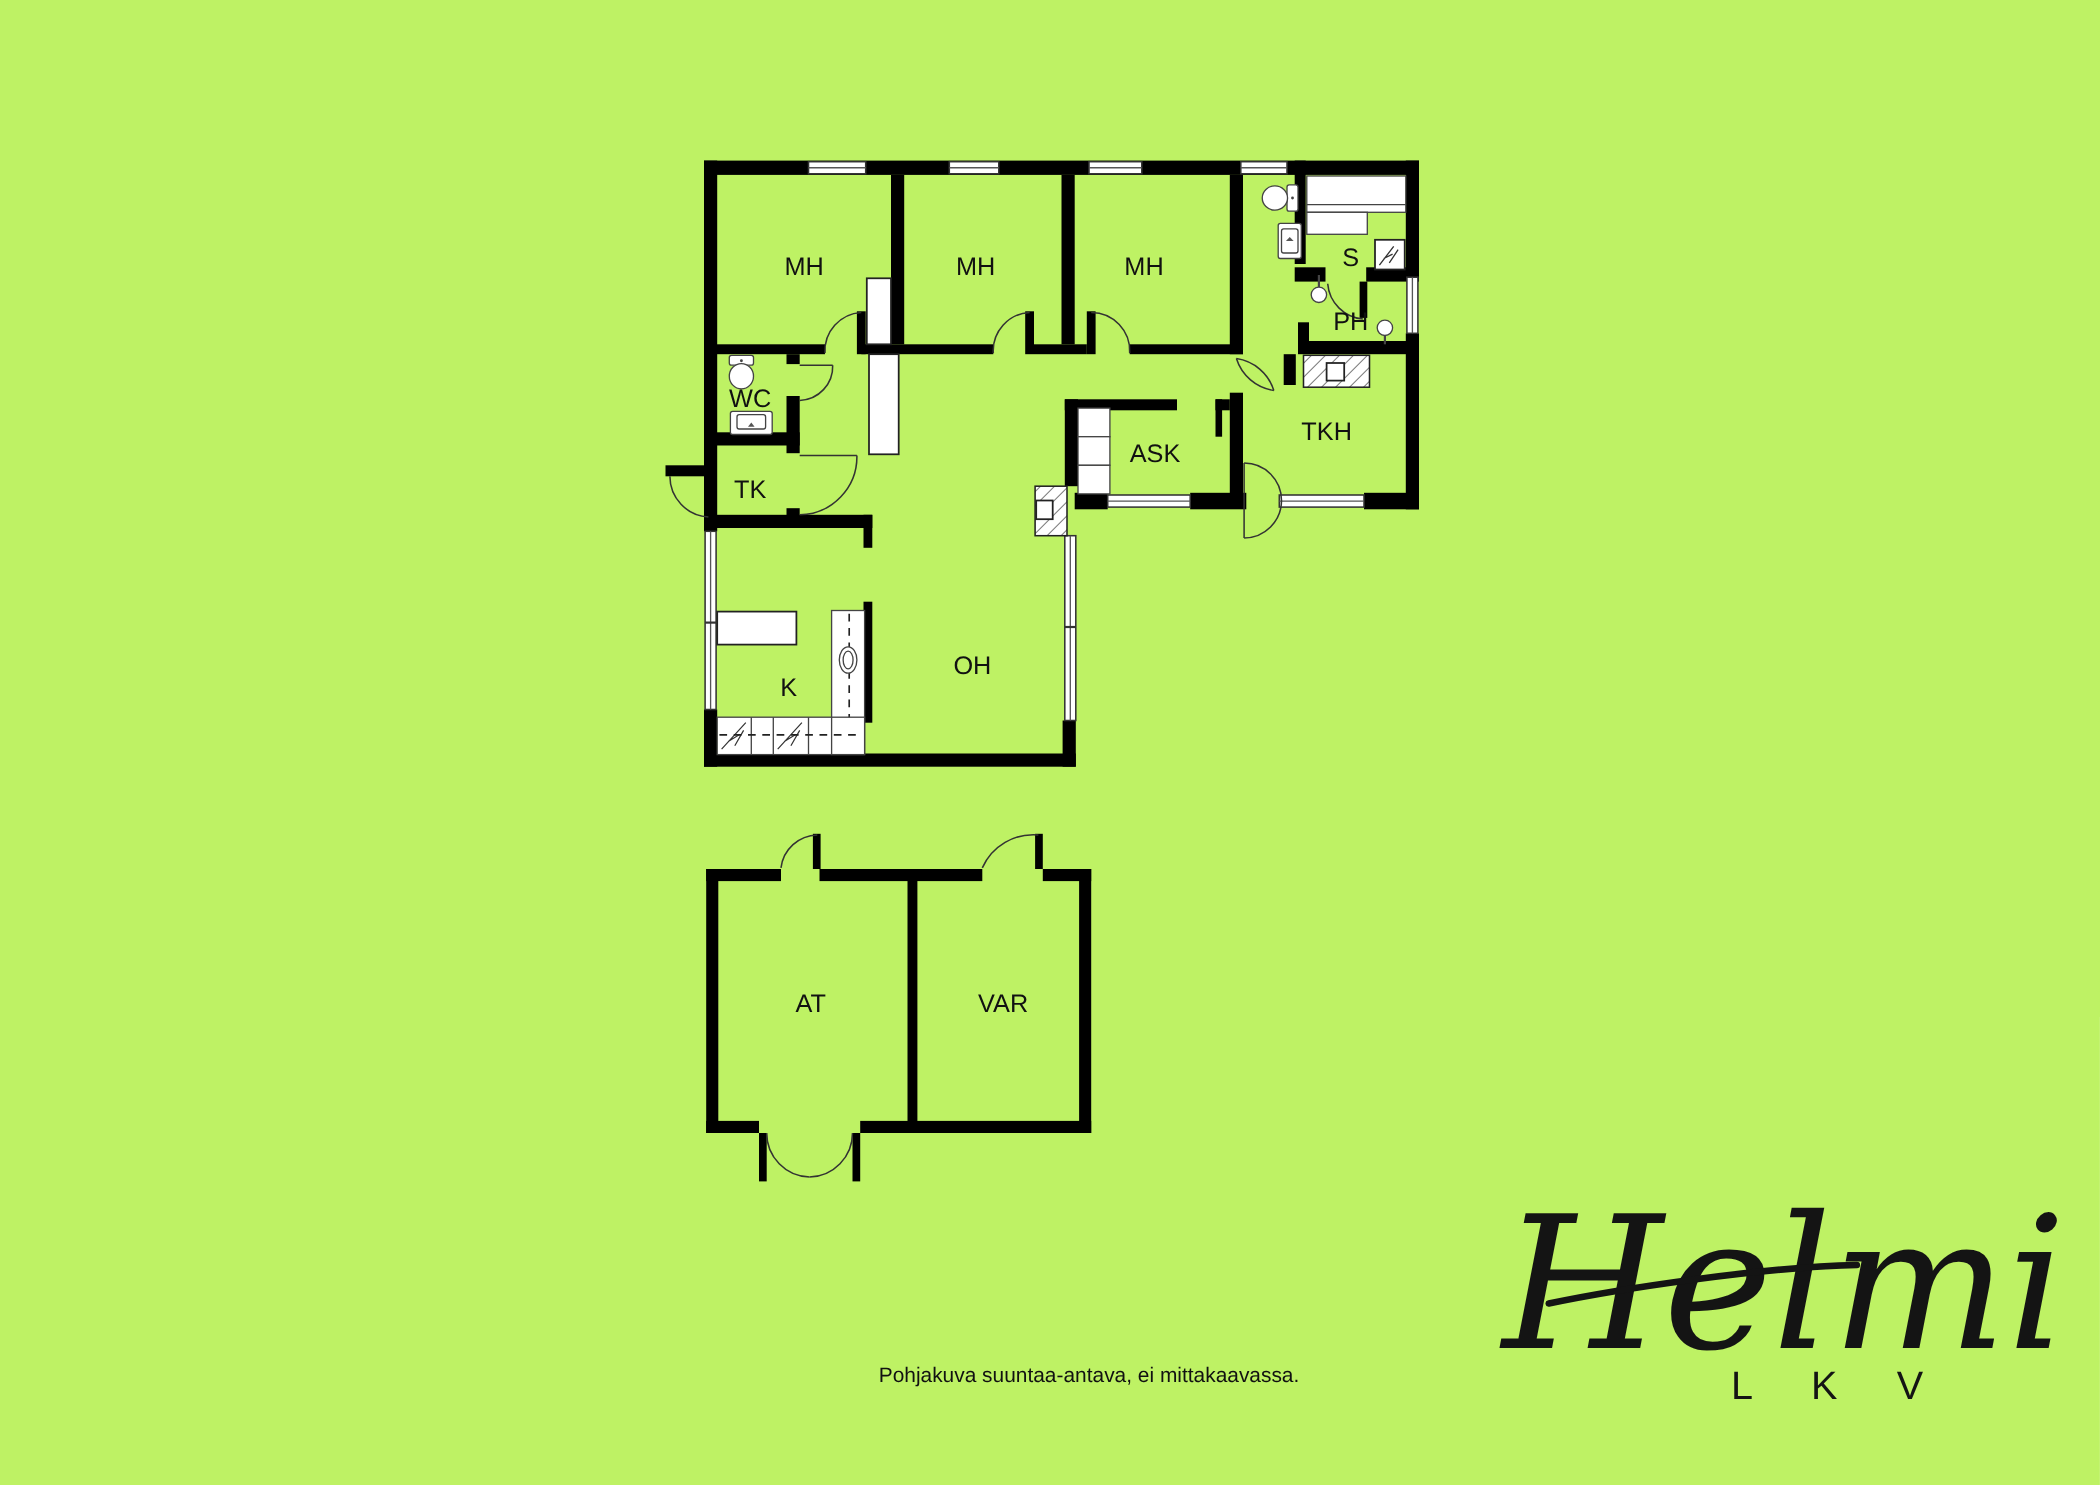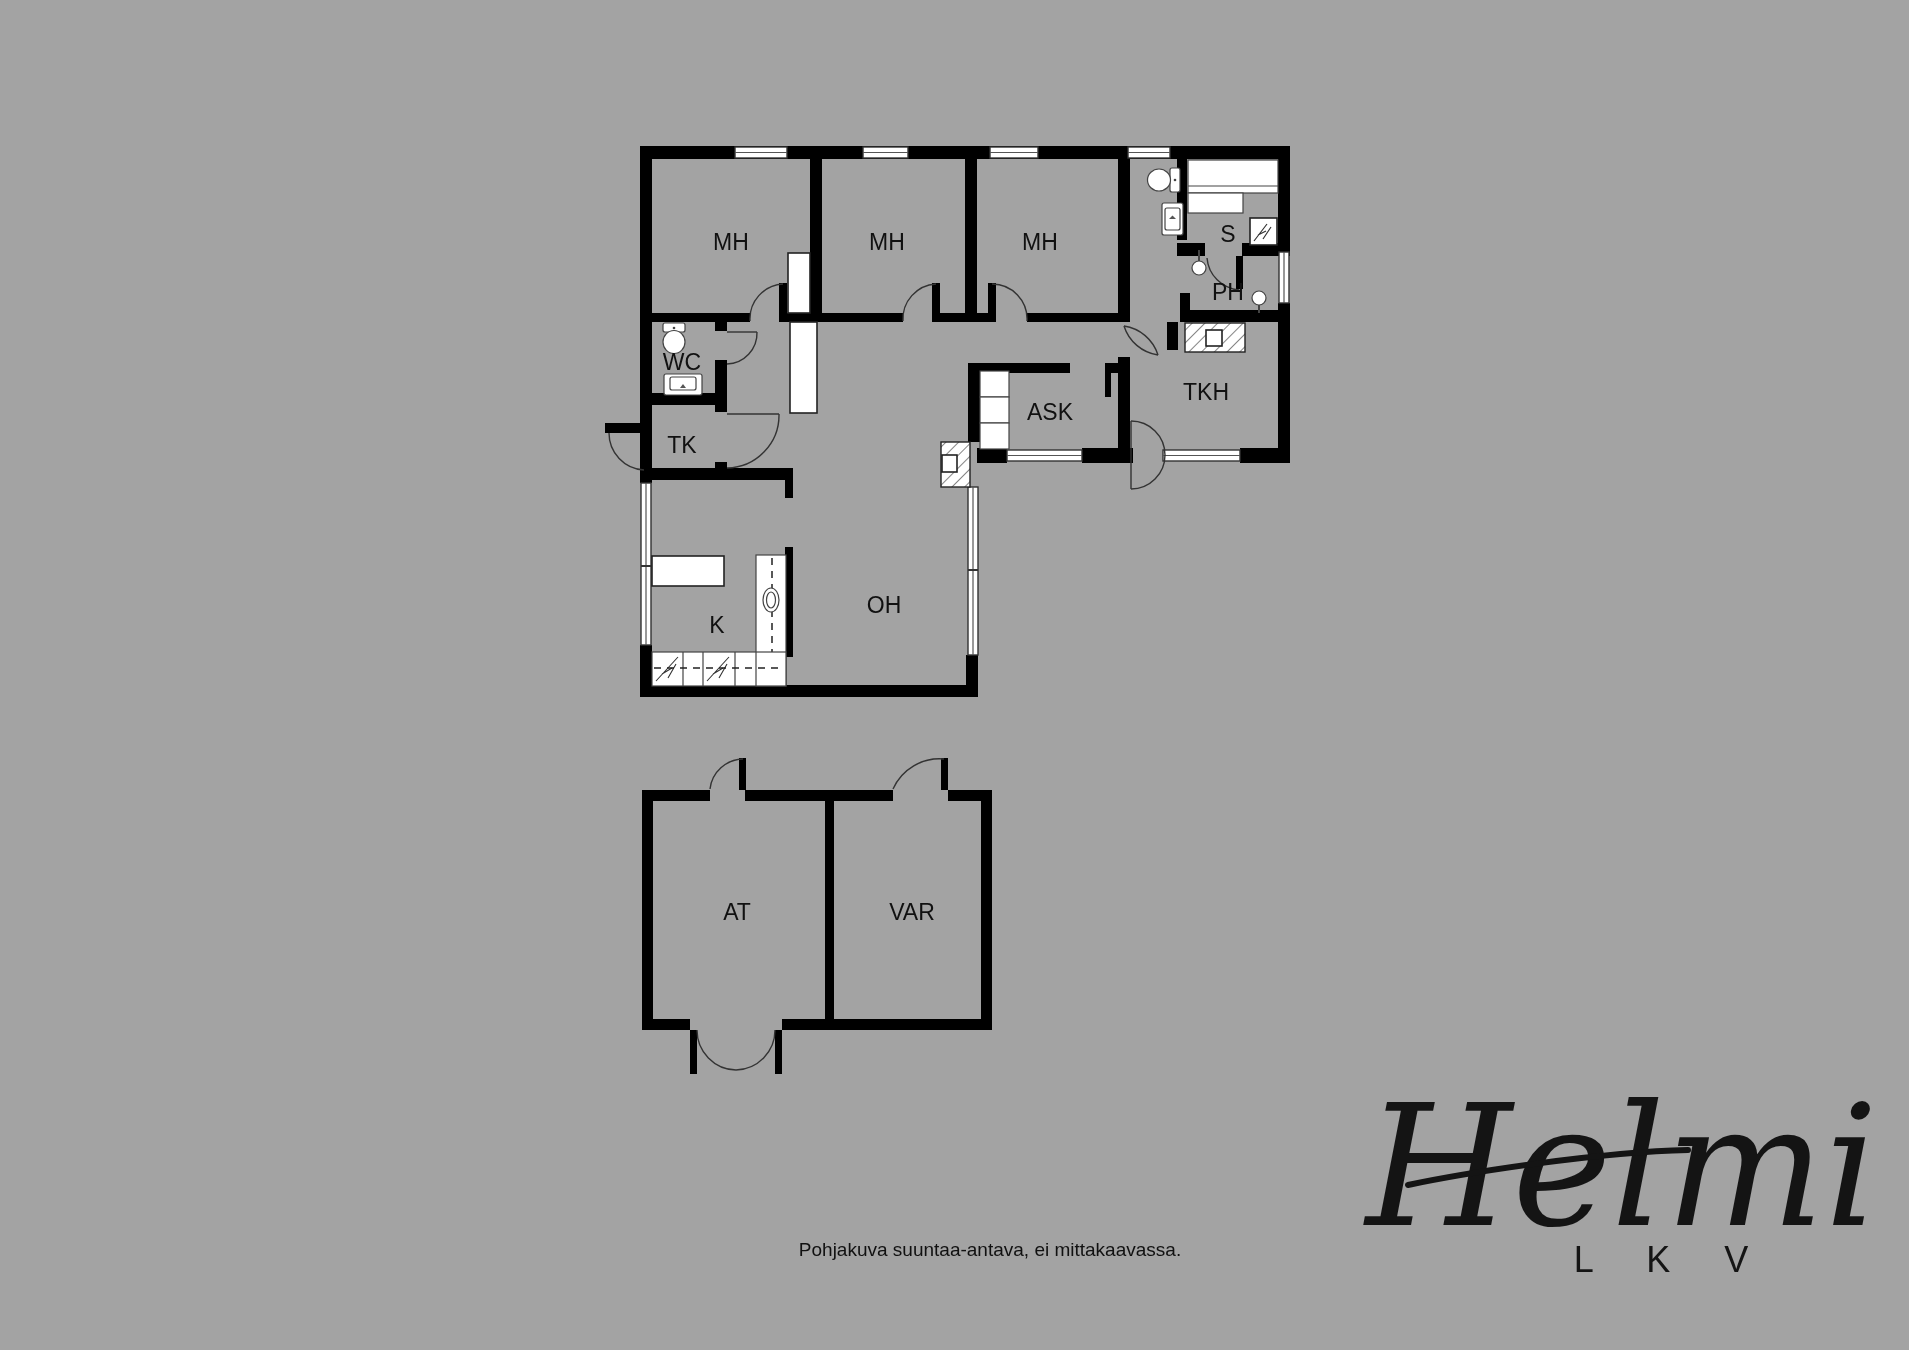--- a/index.html
+++ b/index.html
@@ -1,17 +1,17 @@
 <!DOCTYPE html>
 <html><head>
 <meta charset="utf-8">
 <style>
   html,body{margin:0;padding:0;background:#ffffff;}
   body{font-family:"Liberation Sans",sans-serif;}
-  #canvas{position:relative;width:1909px;height:1350px;background:#a3a3a3;overflow:hidden;}
+  #canvas{position:relative;width:1909px;height:1350px;background:#bef264;overflow:hidden;}
   svg{display:block;}
   .room-label{font-family:"Liberation Sans",sans-serif;font-size:23px;fill:#111;text-anchor:middle;}
   .caption{font-family:"Liberation Sans",sans-serif;font-size:19px;fill:#111;text-anchor:middle;}
   .wall{fill:#000;}
   .fixture{fill:#fff;stroke:#222;stroke-width:1.6;}
   .fixture-thin{fill:#fff;stroke:#444;stroke-width:1.2;}
   .door{fill:none;stroke:#333;stroke-width:1.4;}
   .winline{stroke:#555;stroke-width:1.2;}
   .dash{stroke:#222;stroke-width:1.5;stroke-dasharray:7 6;fill:none;}
   .logo-script{font-family:"DejaVu Serif",serif;font-style:italic;font-size:168px;fill:#141414;text-anchor:middle;}

